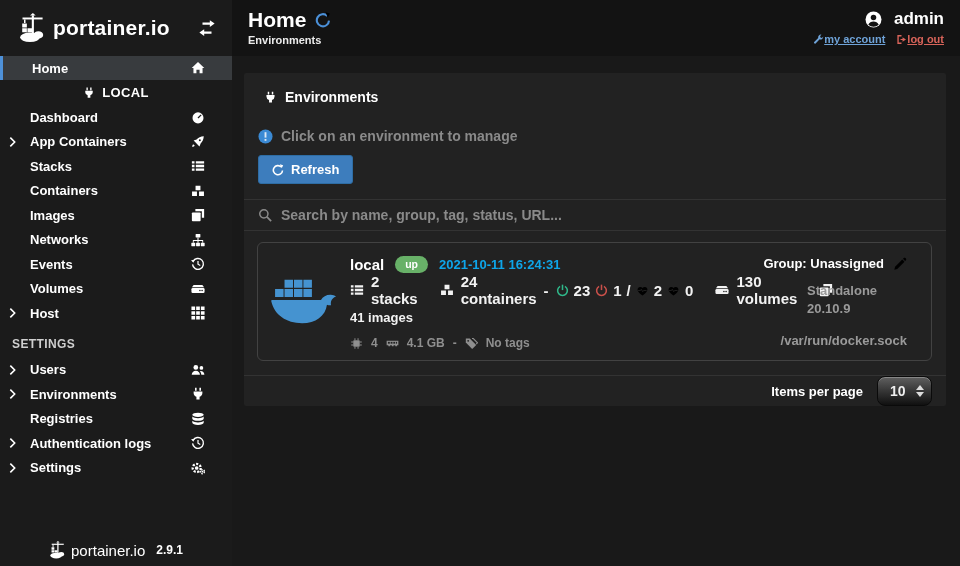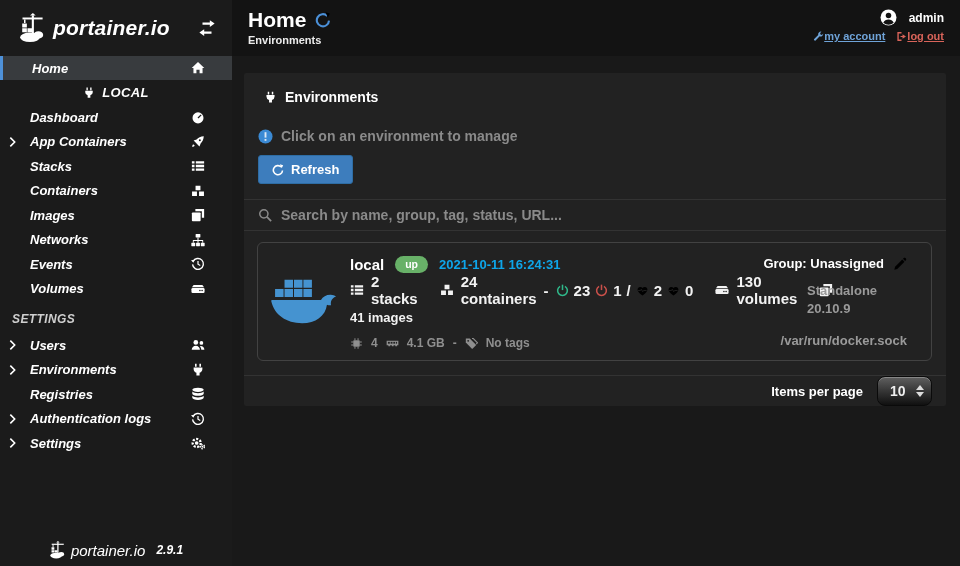--- a/index.html
+++ b/index.html
@@ -2,21 +2,21 @@
 <html><head>
 <meta charset="utf-8">
 <style>
   * { margin:0; padding:0; box-sizing:border-box; }
   html,body { background:#000; }
   .app{ width:960px; height:566px; display:flex; overflow:hidden; position:relative;
         background:#191919; font-family:"Liberation Sans", sans-serif; }
   .ic{ width:14px; height:14px; fill:currentColor; flex:none; }
 
   
-  .sidebar{ width:232px; flex:none; background:#1b1b1b; color:#fff; display:flex; flex-direction:column; position:relative;font-style:italic; }
+  .sidebar{ width:232px; flex:none; background:#1b1b1b; color:#fff; display:flex; flex-direction:column; position:relative; }
   .logo-row{ height:56px; display:flex; align-items:center; padding:0 16px 0 18px; }
   .logo-row .crane{ width:30px; height:30px; }
   .brand{ font-size:21px; font-weight:700; letter-spacing:.2px; margin-left:5px; flex:1; }
   .collapse-btn{ color:#fff; cursor:pointer; display:flex; }
   .collapse-btn .ic{ width:18px; height:18px; }
 
   .nav-home{ height:24px; display:flex; align-items:center; background:#383b3e;
              border-left:3px solid #4e91d9; padding:0 27px 0 29px; font-size:13px; font-weight:700; cursor:pointer; }
   .nav-home .ic{ margin-left:auto; }
 
@@ -38,21 +38,21 @@
   .footer-version{ font-size:12px; font-weight:700; margin-left:7px; }
 
   
   .main{ flex:1; display:flex; flex-direction:column; min-width:0; }
   .topbar{ height:56px; background:#131313; display:flex; align-items:flex-start; padding:8px 16px 0 16px; flex:none; }
   .title-row{ display:flex; align-items:center; gap:9px; }
   .page-title{ font-size:21px; font-weight:700; color:#fff; }
   .refresh-ic{ width:16px; height:16px; color:#4b90d8; cursor:pointer; }
   .breadcrumb{ font-size:11px; font-weight:700; color:#ececec; margin-top:2px; }
   .topbar-right{ margin-left:auto; display:flex; flex-direction:column; align-items:flex-end; padding-top:1px; }
-  .user-row{ display:flex; align-items:center; gap:12px; font-size:12px; font-weight:700; color:#fff; }
+  .user-row{ display:flex; align-items:center; gap:12px; font-size:17px; font-weight:700; color:#fff; }
   .user-row .ic{ width:17px; height:17px; }
   .links-row{ display:flex; gap:11px; margin-top:4px; font-size:11px; font-weight:700; }
   .link{ display:flex; align-items:center; gap:0; text-decoration:underline; cursor:pointer; }
   .link-account{ color:#6fa3d8; }
   .link-logout{ color:#d9645a; }
   .link .ic{ width:11px; height:11px; }
 
   .content{ flex:1; }
   .panel{ margin:17px 14px 0 12px; height:333px; background:#222; border-radius:2px; display:flex; flex-direction:column; }
   .widget-title{ display:flex; align-items:center; gap:8px; padding:16px 20px 0 20px; font-size:14px; font-weight:700; color:#fff; }
@@ -321,20 +321,29 @@
     <div class="nav-item">
       <span>Events</span>
       <svg class="ic">
           <use href="#i-history"></use>
         </svg>
     </div>
     <div class="nav-item">
       <span>Volumes</span>
       <svg class="ic">
           <use href="#i-hdd"></use>
+        </svg>
+    </div>
+    <div class="nav-item">
+      <svg class="chev">
+          <use href="#i-chev"></use>
+        </svg>
+      <span>Host</span>
+      <svg class="ic">
+          <use href="#i-th"></use>
         </svg>
     </div>
 
     <div class="settings-label">SETTINGS</div>
 
     <div class="nav-item">
       <svg class="chev">
           <use href="#i-chev"></use>
         </svg>
       <span>Users</span>

